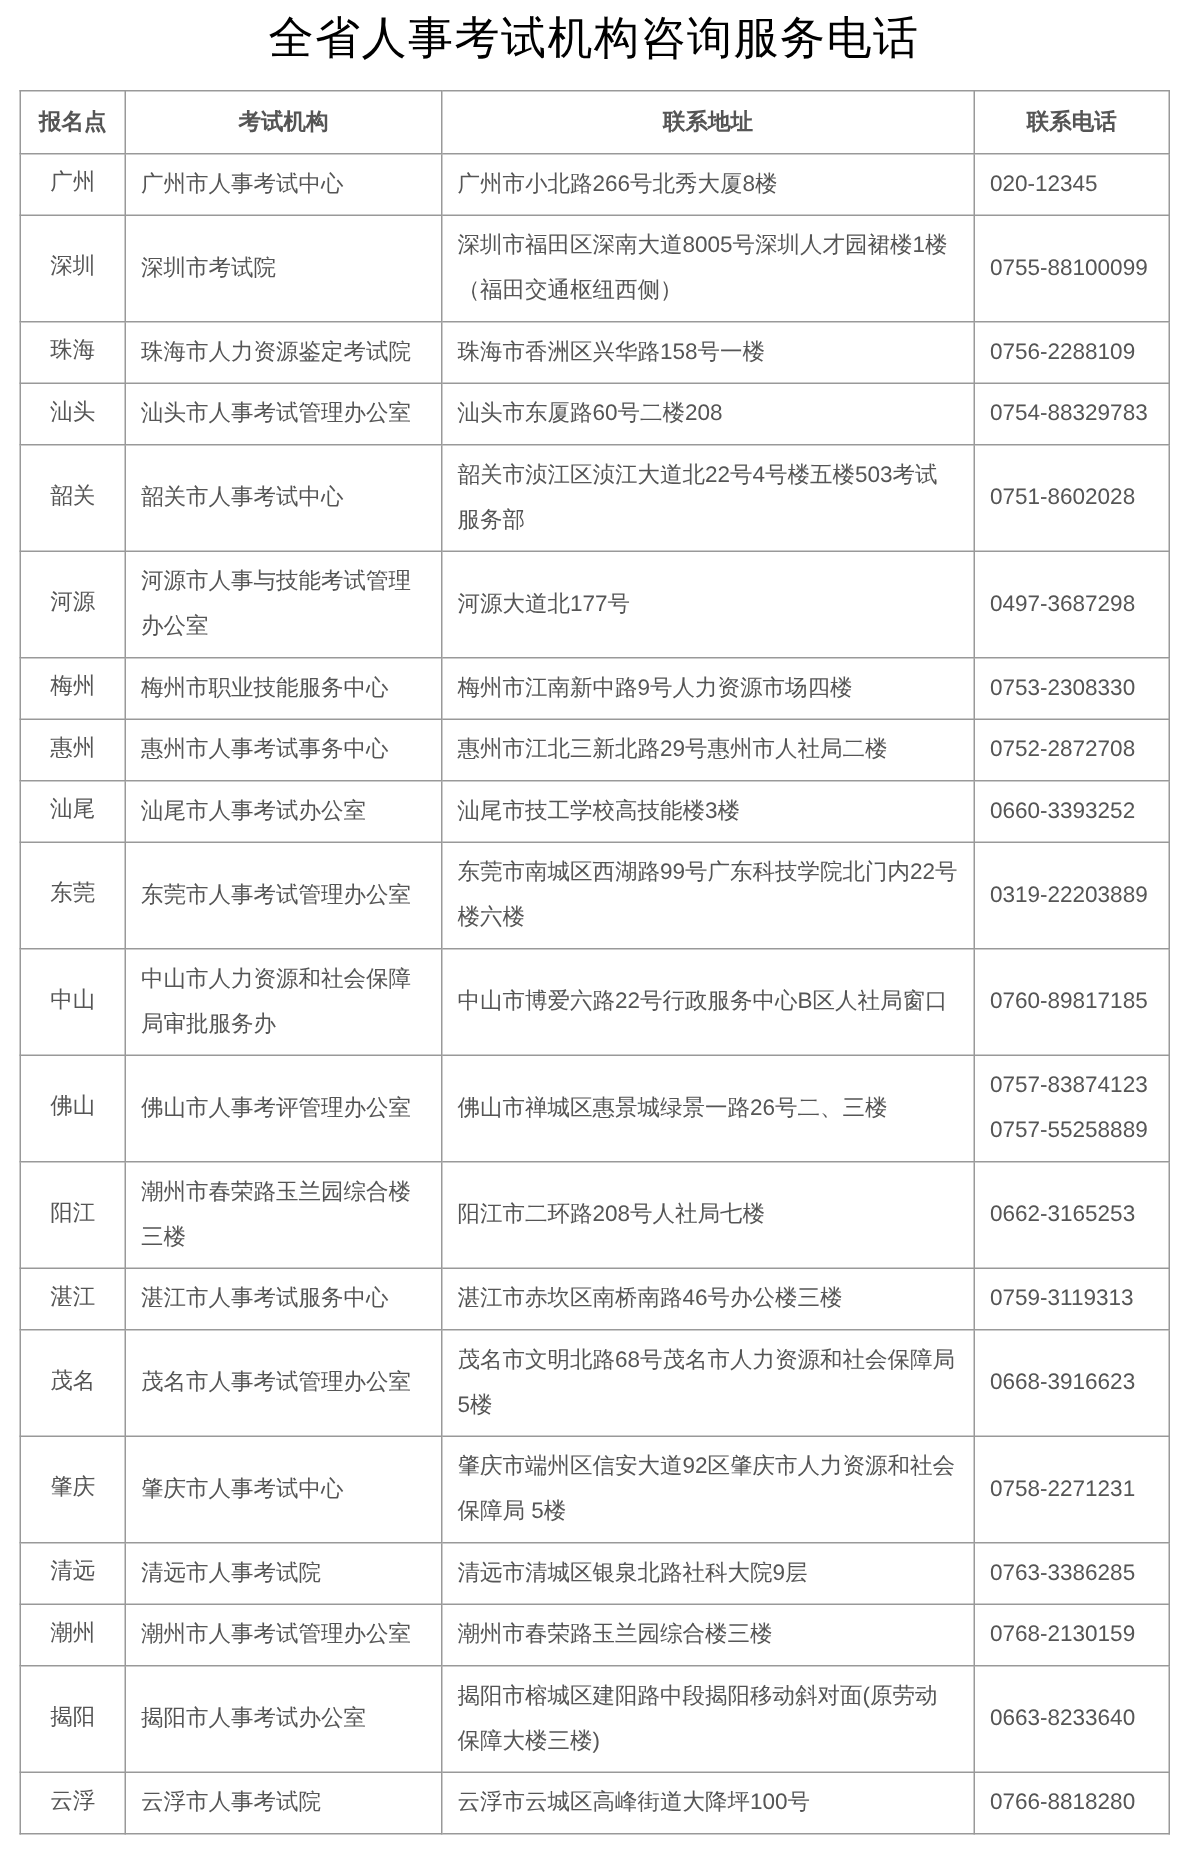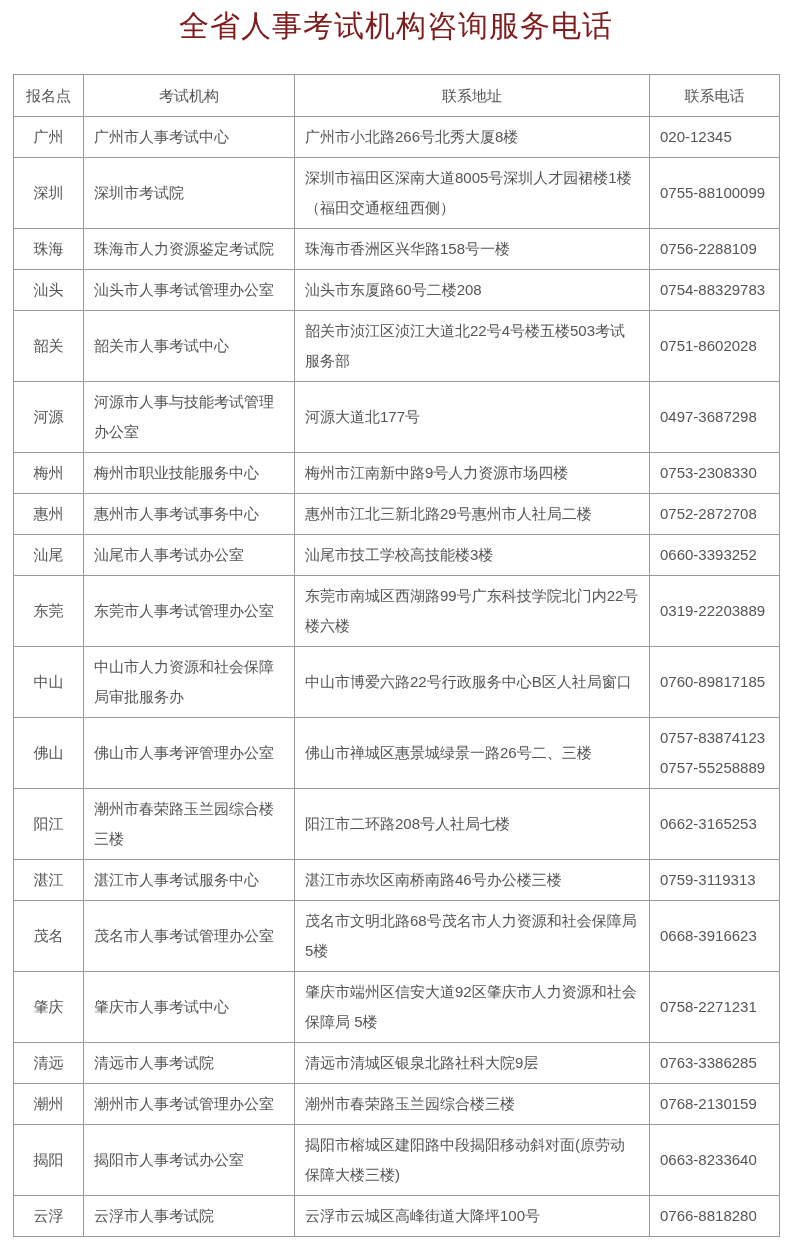--- a/index.html
+++ b/index.html
@@ -10,56 +10,57 @@
     font-family: "Liberation Sans", sans-serif;
     color: #555555;
   }
   .page {
     width: 792px;
     min-height: 1242px;
     background: #ffffff;
     padding-top: 6px;
   }
   .page-title {
-    margin: 0 0 28px 0;
+    margin: 0 0 14px 0;
     text-align: center;
     font-size: 30px;
     font-weight: 400;
-    color: #7f1d1d;
+    color: #000000;
     line-height: 40px;
     letter-spacing: 1px;
   }
   table.phone-table {
     width: 766px;
     margin: 0 13px;
     border-collapse: collapse;
     table-layout: fixed;
   }
   .phone-table th,
   .phone-table td {
     border: 1px solid #999999;
     font-size: 15px;
     color: #555555;
     vertical-align: middle;
     word-break: break-all;
   }
   .phone-table th {
-    font-weight: 400;
+    font-weight: 700;
     height: 42px;
     padding: 4px 6px;
     line-height: 20px;
   }
   .phone-table td {
     padding: 5px 10px;
     line-height: 30px;
     min-height: 42px;
   }
   .phone-table td.city-cell {
     text-align: center;
     padding: 5px 4px;
+    font-family: Liberation Mono, monospace;
   }
   .phone-table col.c-city  { width: 70px;  }
   .phone-table col.c-org   { width: 211px; }
   .phone-table col.c-addr  { width: 355px; }
   .phone-table col.c-phone { width: 130px; }
   .phone-line { line-height: 30px; }
 </style>
 </head>
 <body>
 

